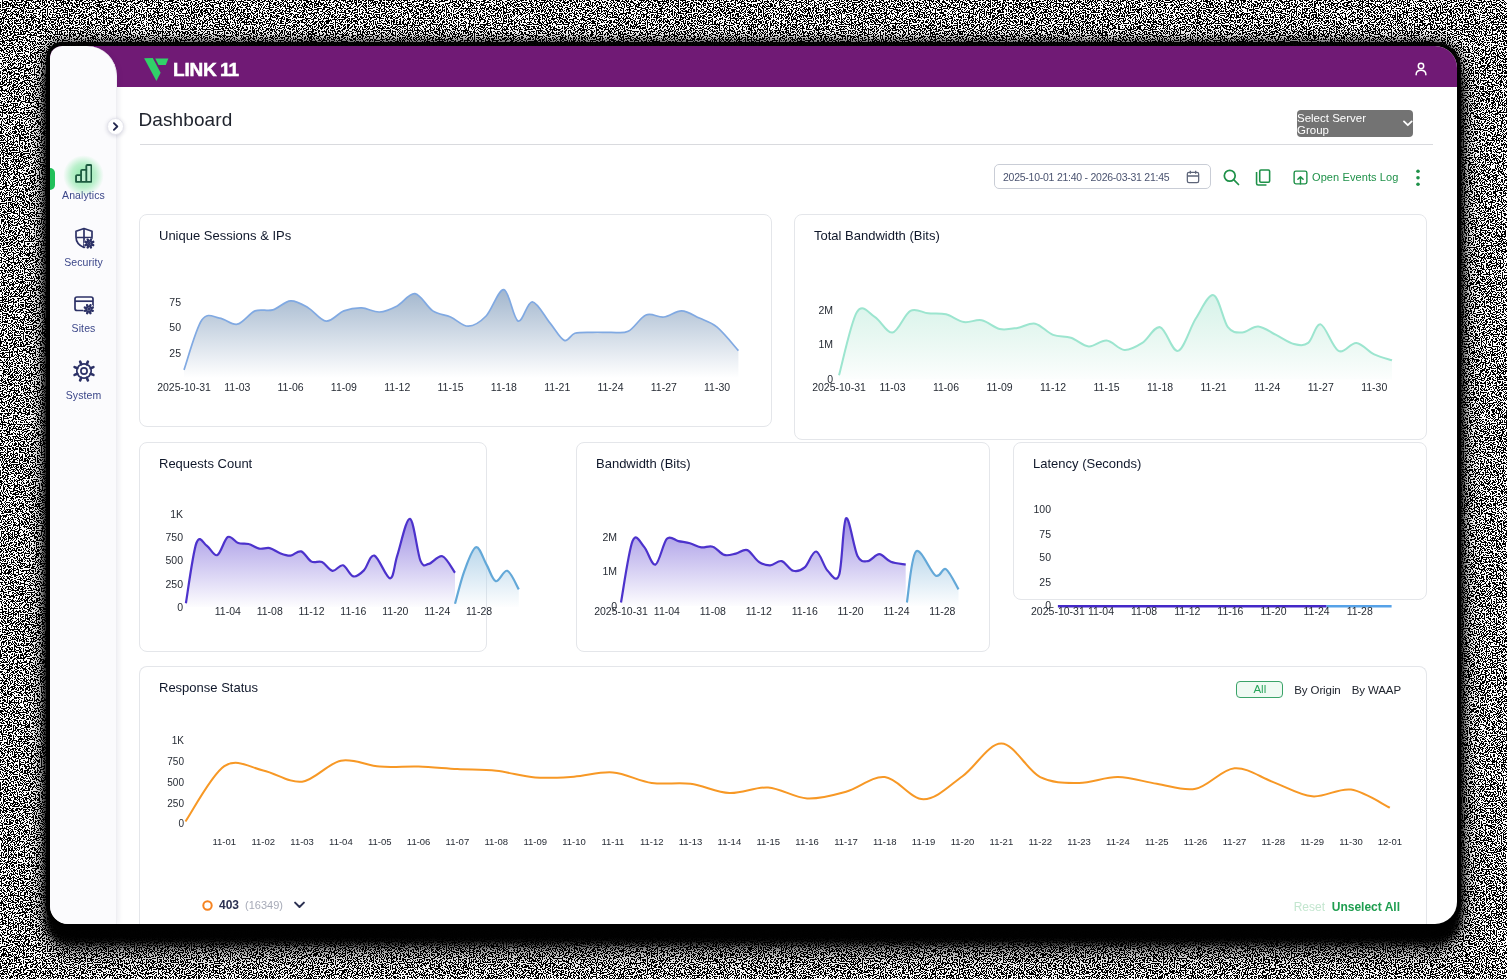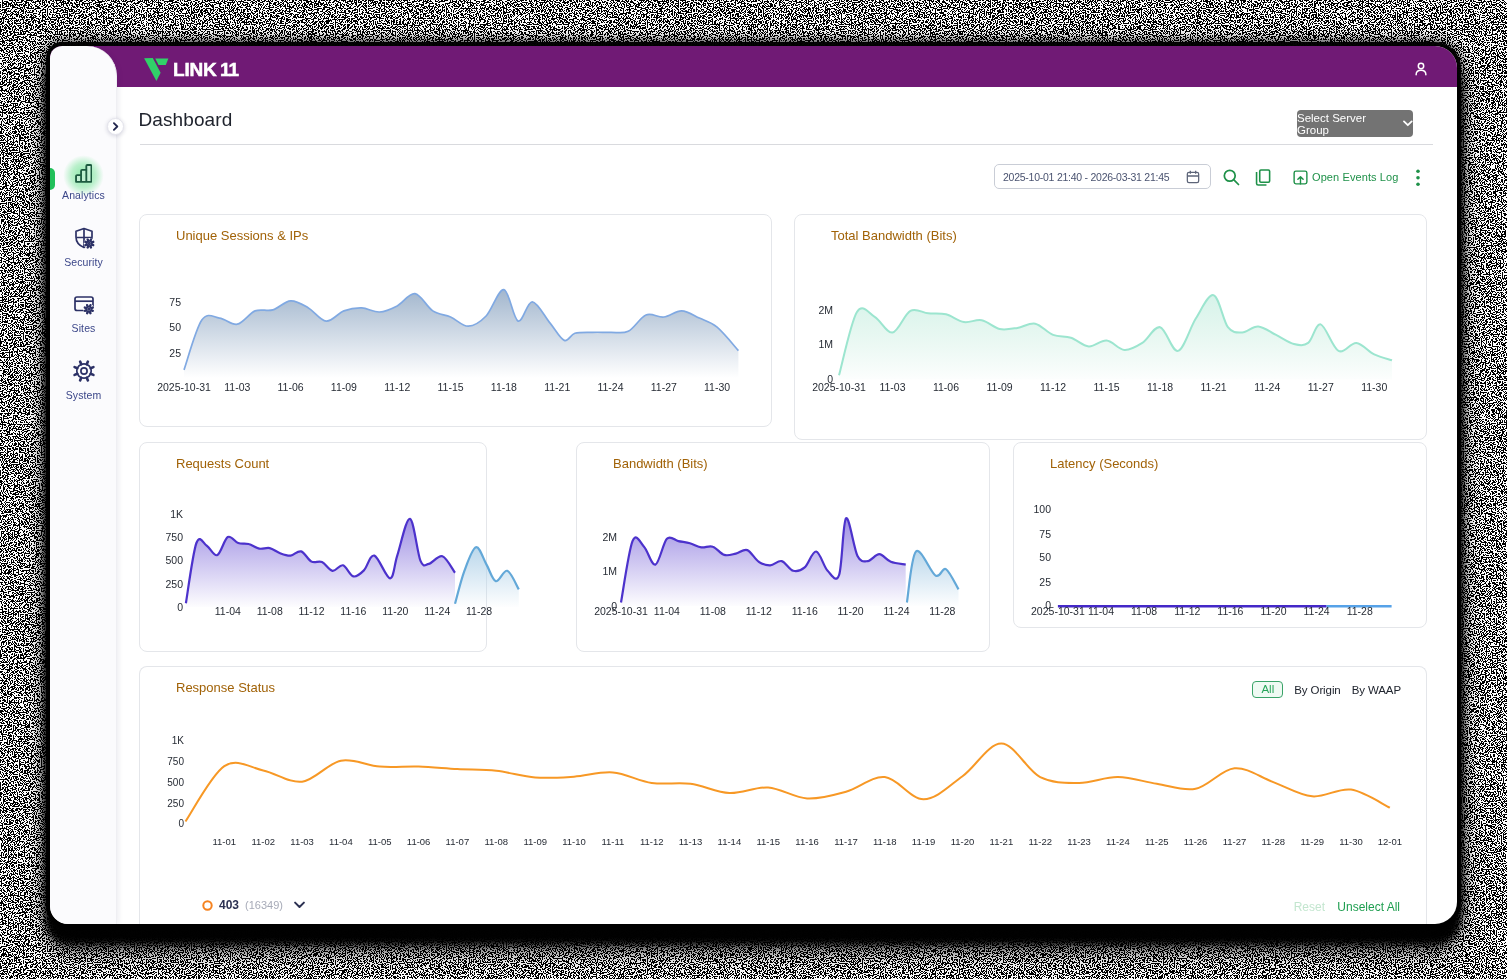--- a/index.html
+++ b/index.html
@@ -28,32 +28,32 @@
   border-radius:4px; color:#fff; font-size:11.5px; font-weight:500; display:flex; align-items:center;
   justify-content:center; gap:6px; }
 .search { position:absolute; left:91px; top:115px; width:845px; height:29px; border:1px solid #c9cdd6;
   border-radius:5px; }
 .search span { position:absolute; left:9px; top:7px; font-size:11.5px; color:#a3a9b7; }
 .datebox { position:absolute; left:944px; top:119px; width:217px; height:25px; border:1px solid #c9cdd6;
   border-radius:5px; display:flex; align-items:center; }
 .datebox span { font-size:10.5px; color:#4a5370; margin-left:8px; letter-spacing:-0.25px; white-space:nowrap; }
 .evlog { position:absolute; left:1262px; top:125.5px; color:#1f9149; font-size:11px; font-weight:500; letter-spacing:0.1px; }
 .card { position:absolute; border:1px solid #e4e6ea; border-radius:8px; background:#fff; }
-.card .title { position:absolute; left:36px; top:13px; font-size:13px; color:#a16207; font-weight:400; }
+.card .title { position:absolute; left:19px; top:13px; font-size:13px; color:#0f172a; font-weight:400; }
 .chart { position:absolute; left:0; top:0; }
 text { font-family:"Liberation Sans", sans-serif; fill:#272c35; }
 .toggle { position:absolute; right:25px; top:14px; display:flex; align-items:center; gap:11px; }
 .chip { border:1px solid #3aa368; color:#27a55a; background:#effaf3; font-size:11.5px; font-weight:500;
-  border-radius:4px; padding:1px 8px 2px; }
+  border-radius:4px; padding:1px 16px 2px; }
 .tg { font-size:11.5px; font-weight:500; color:#20252f; letter-spacing:-0.1px; }
 .legend { position:absolute; left:62px; top:231px; display:flex; align-items:center; gap:6px; }
 .l403 { font-size:12px; font-weight:700; color:#2c3152; }
 .lcount { font-size:11px; color:#a7abb8; }
 .lreset { position:absolute; right:101px; top:233px; font-size:12px; color:#c3e6cf; font-weight:500; }
-.lunsel { position:absolute; right:26px; top:233px; font-size:12px; color:#1f9e50; font-weight:400;text-align:center; }
+.lunsel { position:absolute; right:26px; top:233px; font-size:12px; color:#1f9e50; font-weight:700;text-align:center; }
 </style>
 </head>
 <body>
 <svg class="noise" width="1507" height="979">
   <filter id="nz" x="0" y="0" width="100%" height="100%" color-interpolation-filters="sRGB">
     <feTurbulence type="fractalNoise" baseFrequency="0.82" numOctaves="1" seed="11"></feTurbulence>
     <feColorMatrix type="saturate" values="0"></feColorMatrix>
     <feComponentTransfer>
       <feFuncR type="discrete" tableValues="0 1"></feFuncR>
       <feFuncG type="discrete" tableValues="0 1"></feFuncG>
@@ -311,21 +311,21 @@
             <text x="135.8" y="172.0" text-anchor="middle">11-08</text>
             <text x="181.8" y="172.0" text-anchor="middle">11-12</text>
             <text x="227.7" y="172.0" text-anchor="middle">11-16</text>
             <text x="273.6" y="172.0" text-anchor="middle">11-20</text>
             <text x="319.5" y="172.0" text-anchor="middle">11-24</text>
             <text x="365.4" y="172.0" text-anchor="middle">11-28</text>
           </g>
       </svg>
     </div>
 
-    <div class="card" style="left:963px;top:397px;width:414px;height:186px">
+    <div class="card" style="left:963px;top:397px;width:414px;height:158px">
       <div class="title">Latency (Seconds)</div>
       <svg class="chart" width="414" height="210" viewBox="0 0 414 210">
         <line x1="43.9" y1="163.3" x2="312.6" y2="163.3" stroke="#4428c8" stroke-width="2.4"></line>
         <line x1="312.6" y1="163.3" x2="377.6" y2="163.3" stroke="#56a2e8" stroke-width="2.4"></line>
         <g font-size="10.5" text-anchor="end">
           <text x="37" y="69.5">100</text>
             <text x="37" y="94.5">75</text>
             <text x="37" y="118">50</text>
           <text x="37" y="142.5">25</text>
             <text x="37" y="166">0</text>

